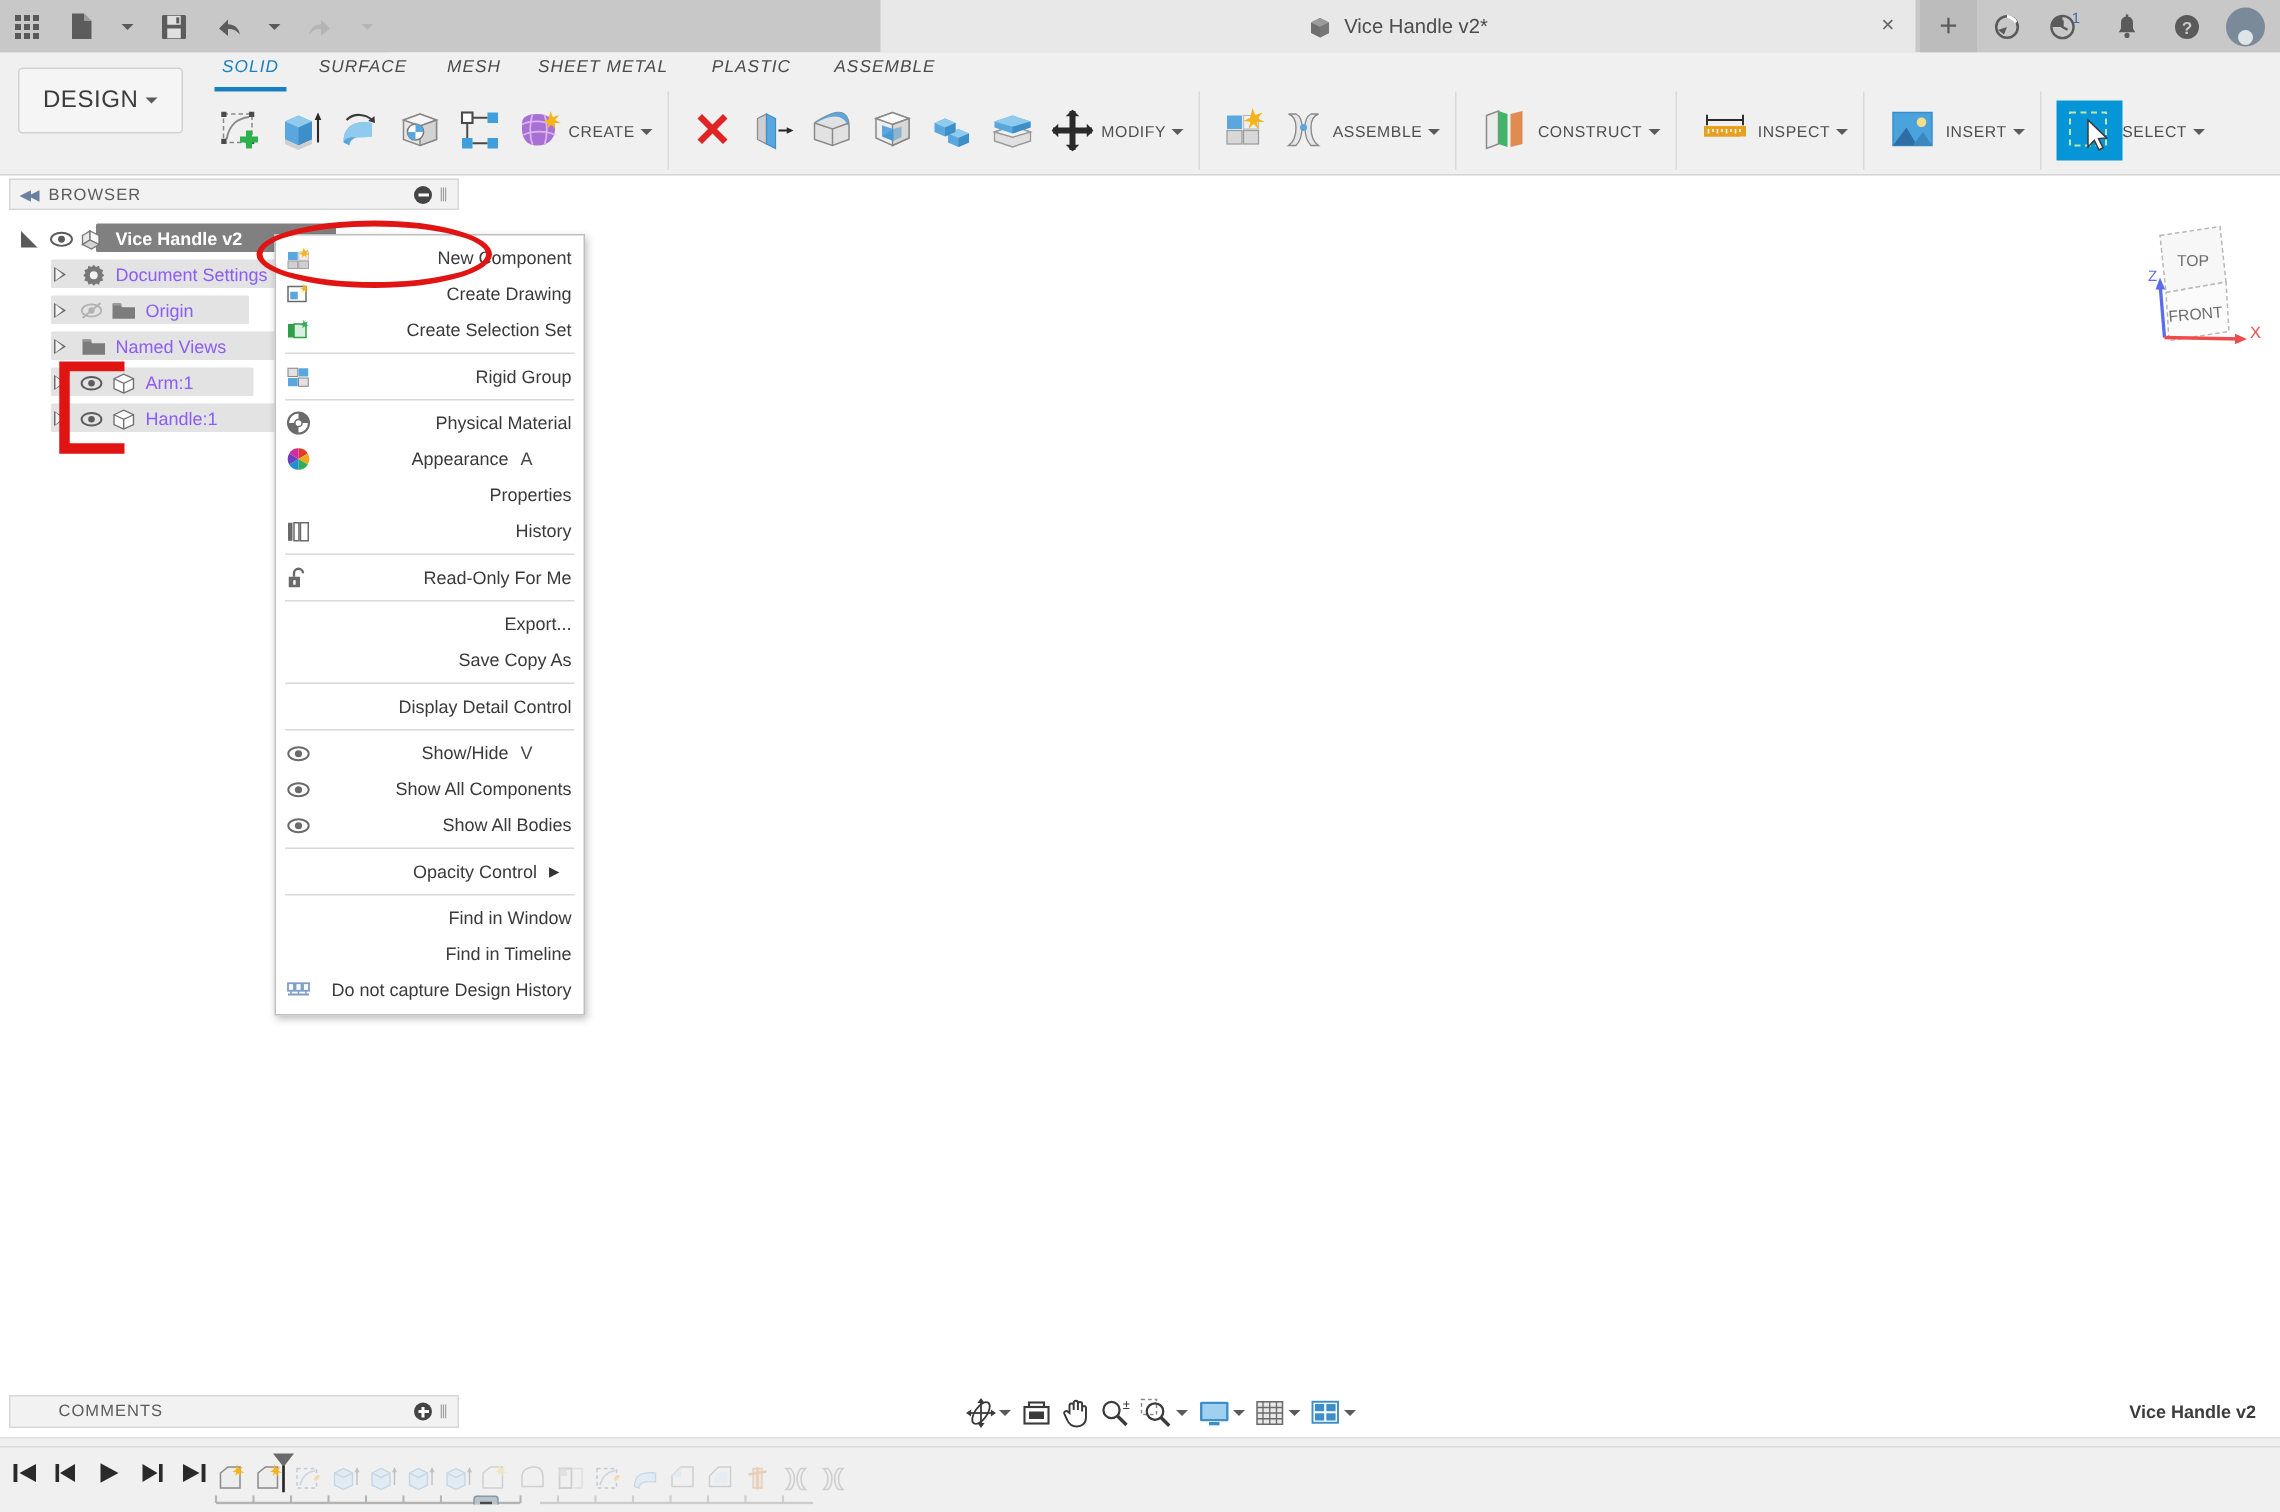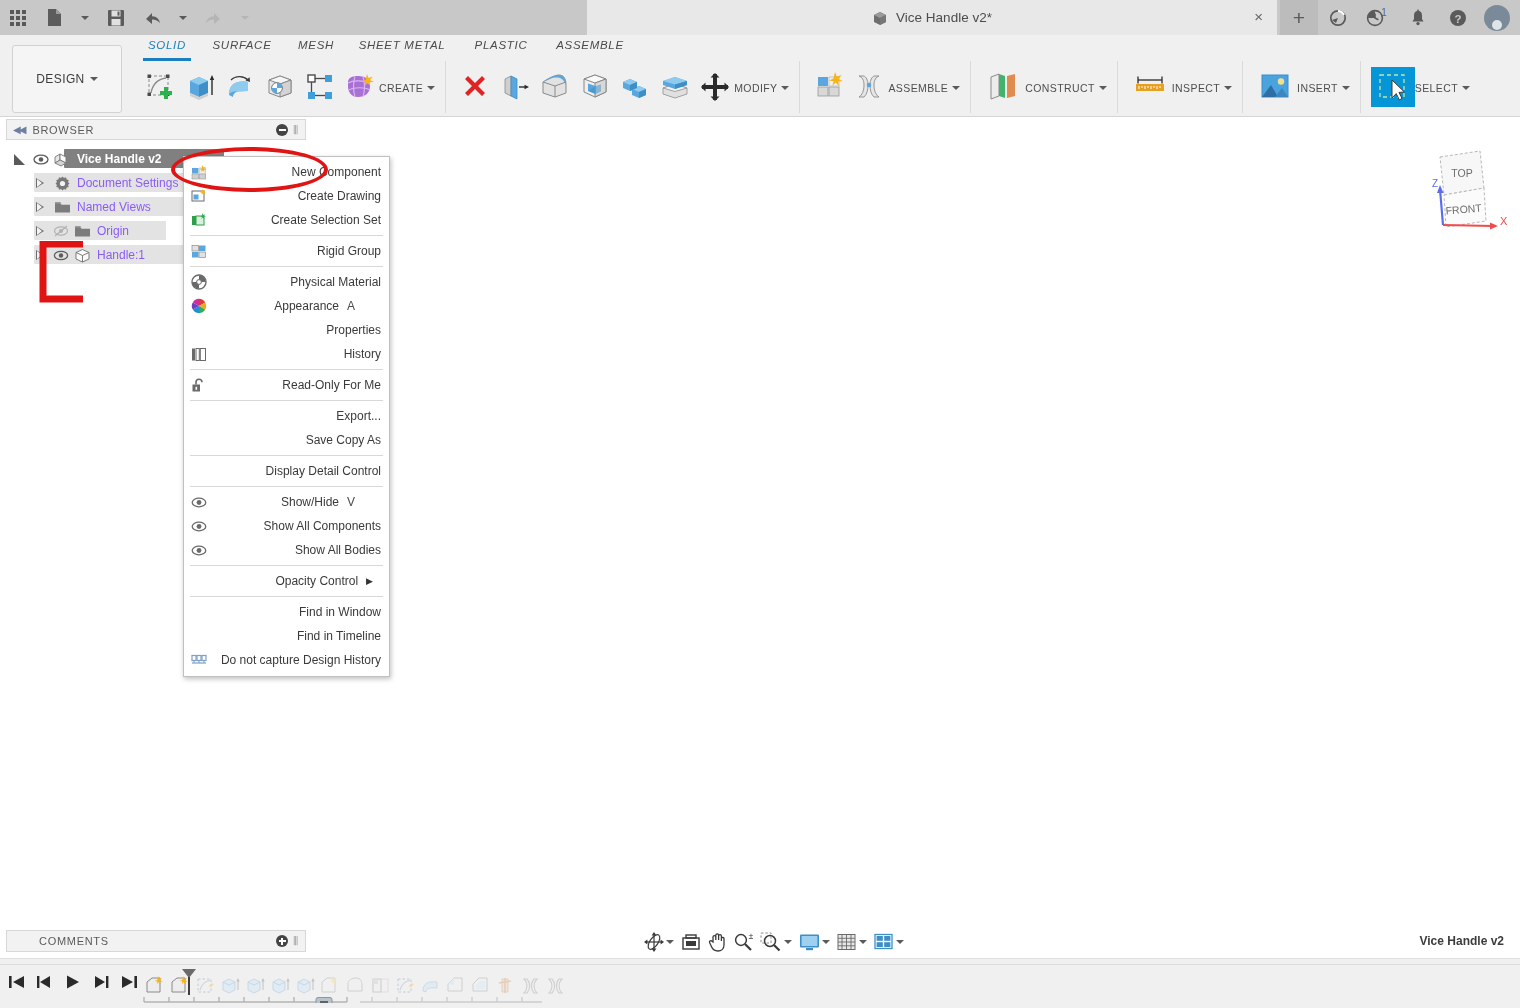--- a/index.html
+++ b/index.html
@@ -55,24 +55,24 @@
     display:flex; align-items:flex-end; justify-content:center; overflow:hidden;
   }
   .avatar .head { width: 10px; height: 10px; border-radius: 50%; background:#dfe4e8; margin-bottom: 1px;}
 
   
   .ribbon {
     position: absolute; left: 0; top: 35px; width: 1520px; height: 82px;
     background: #f0f0f0; border-bottom: 1px solid #d6d6d6;
   }
   .design-box {
-    position: absolute; left: 12px; top: 10px; width: 110px; height: 68px;
+    position: absolute; left: 12px; top: 10px; width: 110px; height: 44px;
     border: 1px solid #d2d2d2; border-radius: 3px; background:#f5f5f5;
     display:flex; align-items:center; justify-content:center; gap: 5px;
-    font-size: 12px; color:#3c3c3c; letter-spacing: .4px;
+    font-size: 16px; color:#3c3c3c; letter-spacing: .4px;
   }
   .tabrow { position: absolute; left: 135px; top: 0px; height: 22px; display:flex; }
   .rtab {
     font-size: 11.5px; color: #4a4a4a; letter-spacing: .7px; padding: 4px 0 0 0;
     text-align:center; position:relative;font-style:italic;
   }
   .rtab.active { color: #1a7fc1; }
   .rtab .underline {
     position:absolute; left: 8px; right: 8px; bottom: -4px; height: 3px; background:#1a7fc1;
   }
@@ -619,52 +619,71 @@
       <span class="nodeicon" style="position:relative;z-index:2">
         <svg width="15" height="15" viewBox="0 0 15 15">
             <path d="M7.5 0.5 L9 2 L11 1.2 L11.6 3.4 L13.8 4 L13 6 L14.5 7.5 L13 9 L13.8 11 L11.6 11.6 L11 13.8 L9 13 L7.5 14.5 L6 13 L4 13.8 L3.4 11.6 L1.2 11 L2 9 L0.5 7.5 L2 6 L1.2 4 L3.4 3.4 L4 1.2 L6 2 Z" fill="#787878"></path>
             <circle cx="7.5" cy="7.5" r="2.6" fill="#f3f3f3"></circle>
           </svg>
       </span>
       <span class="node-lbl" style="position:relative;z-index:2;margin-left:4px">Document Settings</span>
     </div>
 
     <div class="trow">
-      <span class="hl" style="left:20px; width:155px;"></span>
-      <span style="width:22px"></span>
-      <span class="tri-outline" style="position:relative;z-index:2"></span>
-      <span class="nodeicon" style="position:relative;z-index:2">
-        <svg width="17" height="14" viewBox="0 0 17 14">
-            <path d="M1 3 L6 3 L7.5 4.8 L16 4.8 L16 12.5 L1 12.5 Z" fill="#7c7c7c"></path>
-            <path d="M1 2 L6.3 2 L7.6 3.6 L1 3.6 Z" fill="#9a9a9a"></path>
-          </svg>
-      </span>
-      <span class="node-lbl" style="position:relative;z-index:2;margin-left:4px">Named Views</span>
-    </div>
-
-    <div class="trow">
       <span class="hl" style="left:20px; width:132px;"></span>
       <span style="width:22px"></span>
       <span class="tri-outline" style="position:relative;z-index:2"></span>
       <span class="eye" style="position:relative;z-index:2">
         <svg width="16" height="12" viewBox="0 0 16 12">
             <ellipse cx="8" cy="6" rx="6.5" ry="4.1" fill="none" stroke="#b2b2b2" stroke-width="1.2"></ellipse>
             <circle cx="8" cy="6" r="2.1" fill="#b2b2b2"></circle>
             <line x1="2" y1="11" x2="14" y2="1" stroke="#b2b2b2" stroke-width="1.3"></line>
           </svg>
       </span>
       <span class="nodeicon" style="position:relative;z-index:2">
         <svg width="17" height="14" viewBox="0 0 17 14">
             <path d="M1 3 L6 3 L7.5 4.8 L16 4.8 L16 12.5 L1 12.5 Z" fill="#7c7c7c"></path>
             <path d="M1 2 L6.3 2 L7.6 3.6 L1 3.6 Z" fill="#9a9a9a"></path>
           </svg>
       </span>
       <span class="node-lbl" style="position:relative;z-index:2;margin-left:4px">Origin</span>
     </div>
 
+    <div class="trow">
+      <span class="hl" style="left:20px; width:155px;"></span>
+      <span style="width:22px"></span>
+      <span class="tri-outline" style="position:relative;z-index:2"></span>
+      <span class="nodeicon" style="position:relative;z-index:2">
+        <svg width="17" height="14" viewBox="0 0 17 14">
+            <path d="M1 3 L6 3 L7.5 4.8 L16 4.8 L16 12.5 L1 12.5 Z" fill="#7c7c7c"></path>
+            <path d="M1 2 L6.3 2 L7.6 3.6 L1 3.6 Z" fill="#9a9a9a"></path>
+          </svg>
+      </span>
+      <span class="node-lbl" style="position:relative;z-index:2;margin-left:4px">Named Views</span>
+    </div>
+
+    <div class="trow">
+      <span class="hl" style="left:20px; width:135px;"></span>
+      <span style="width:22px"></span>
+      <span class="tri-outline" style="position:relative;z-index:2"></span>
+      <span class="eye" style="position:relative;z-index:2">
+        <svg width="16" height="11" viewBox="0 0 16 11">
+            <ellipse cx="8" cy="5.5" rx="6.6" ry="4.2" fill="none" stroke="#5c5c5c" stroke-width="1.3"></ellipse>
+            <circle cx="8" cy="5.5" r="2.2" fill="#5c5c5c"></circle>
+          </svg>
+      </span>
+      <span class="nodeicon" style="position:relative;z-index:2">
+        <svg width="17" height="15" viewBox="0 0 17 15">
+            <path d="M2 4.5 L8.5 1.5 L15 4.5 L15 11 L8.5 14 L2 11 Z" fill="#fbfbfb" stroke="#6e6e6e" stroke-width=".9"></path>
+            <path d="M2 4.5 L8.5 7.5 L15 4.5" fill="none" stroke="#6e6e6e" stroke-width=".9"></path>
+            <path d="M8.5 7.5 L8.5 14" stroke="#6e6e6e" stroke-width=".9"></path>
+          </svg>
+      </span>
+      <span class="node-lbl" style="position:relative;z-index:2;margin-left:4px">Arm:1</span>
+    </div>
 
     <div class="trow">
       <span class="hl" style="left:20px; width:150px;"></span>
       <span style="width:22px"></span>
       <span class="tri-outline" style="position:relative;z-index:2"></span>
       <span class="eye" style="position:relative;z-index:2">
         <svg width="16" height="11" viewBox="0 0 16 11">
             <ellipse cx="8" cy="5.5" rx="6.6" ry="4.2" fill="none" stroke="#5c5c5c" stroke-width="1.3"></ellipse>
             <circle cx="8" cy="5.5" r="2.2" fill="#5c5c5c"></circle>
           </svg>

